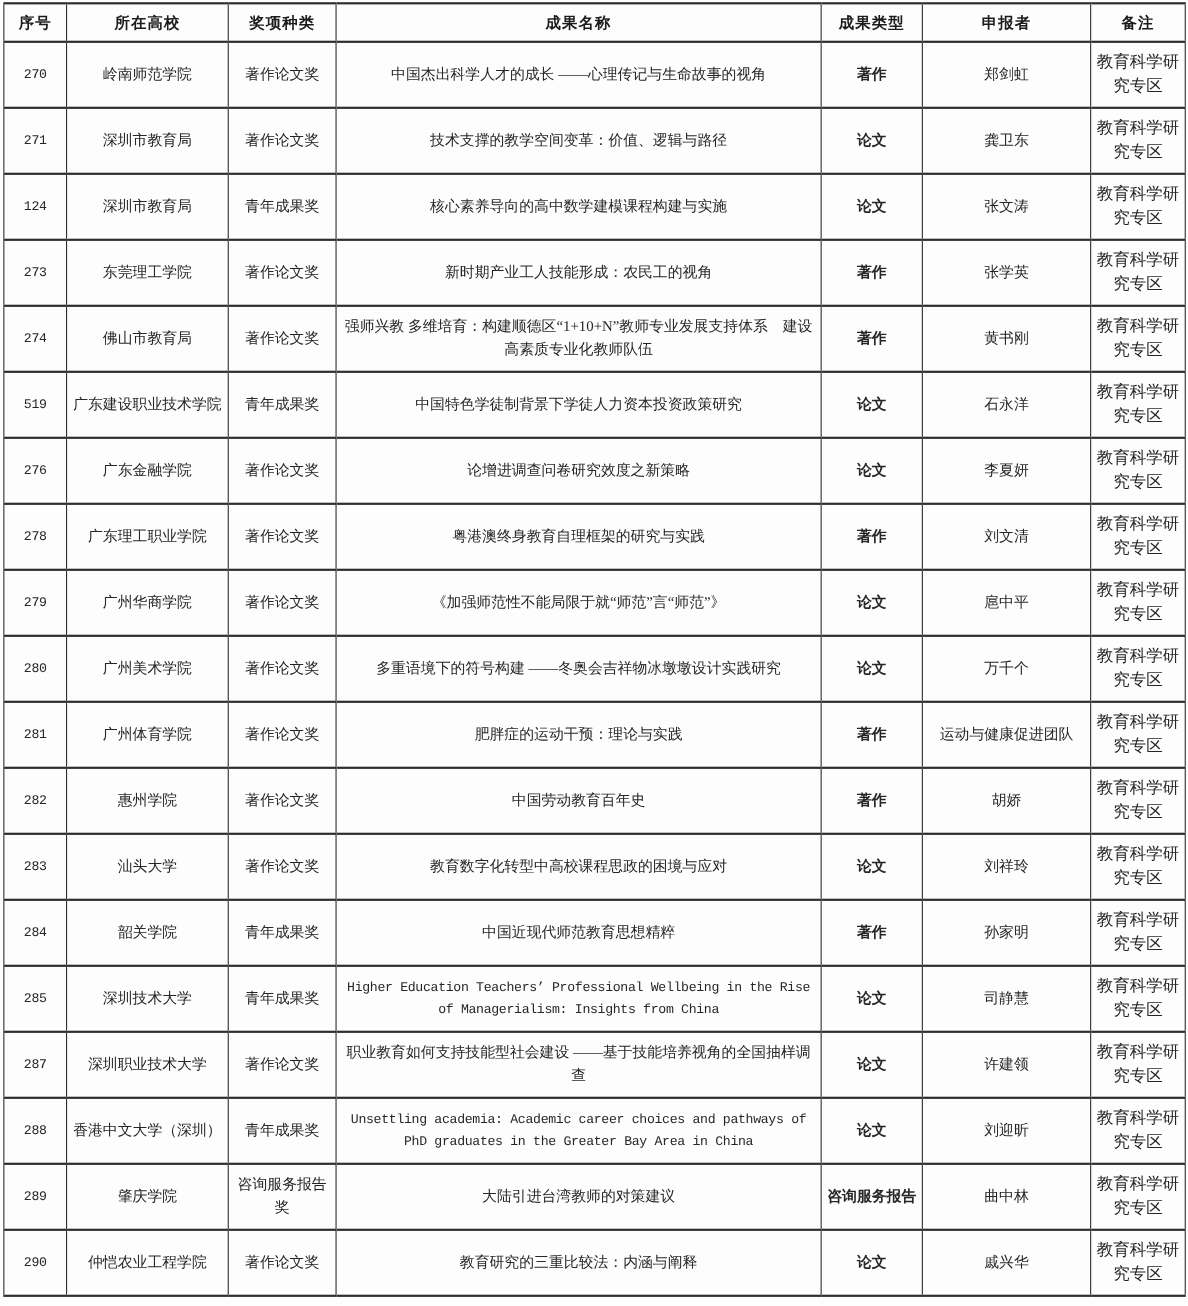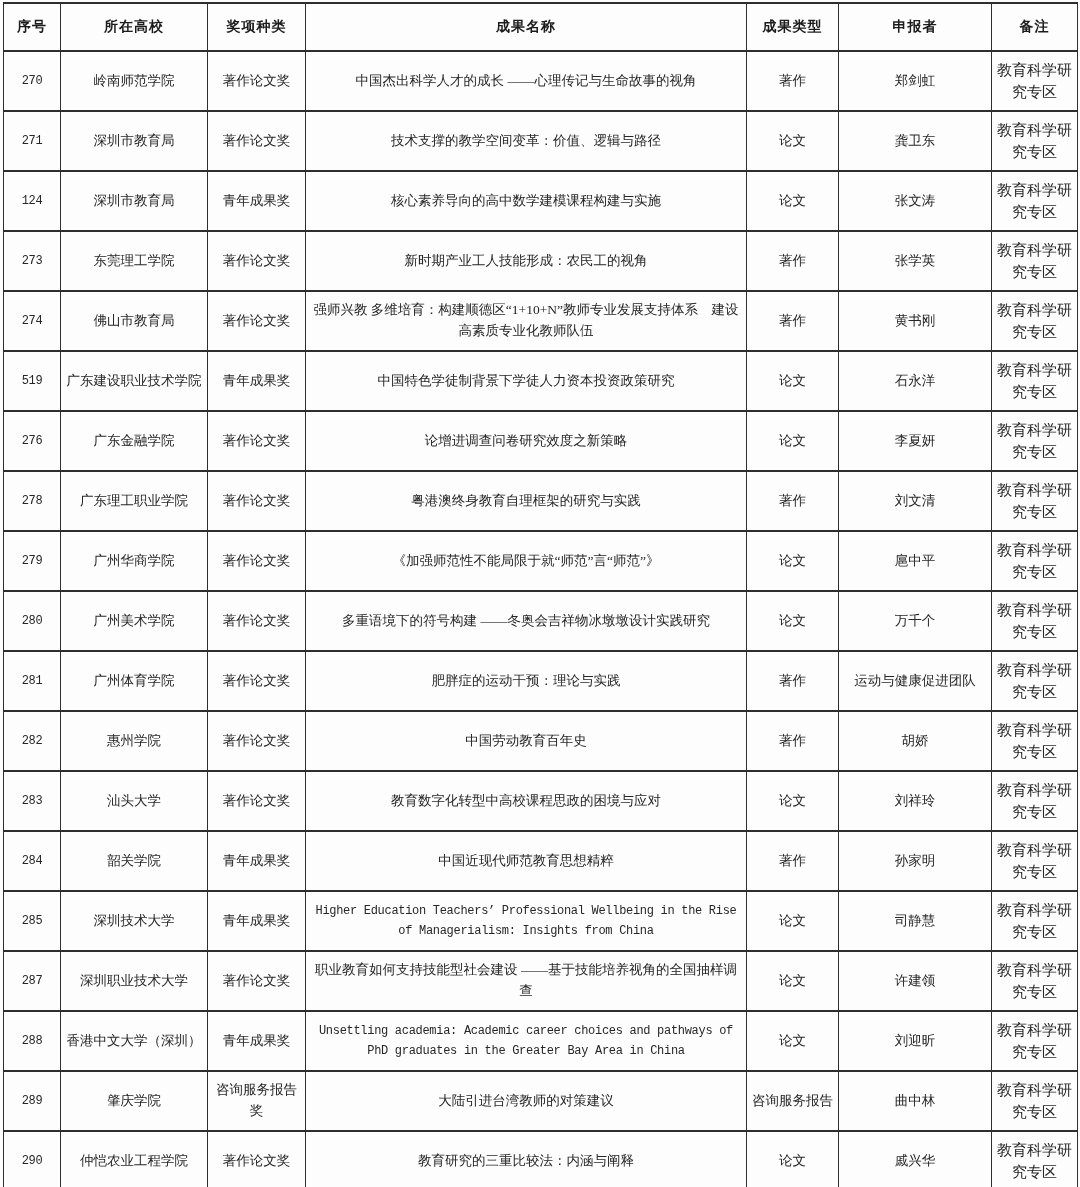--- a/index.html
+++ b/index.html
@@ -27,21 +27,21 @@
     border: 1px solid #2e2e2e;
     border-top-width: 2px;
     border-bottom-width: 2px;
     text-align: center;
     vertical-align: middle;
     padding: 2px 5px;
     box-sizing: border-box;
     overflow: hidden;
     word-break: break-word;
   }
-  thead tr { height: 48px; }
+  thead tr { height: 35px; }
   tbody tr { height: 60px; }
   th {
     font-size: 14px;
     font-weight: bold;
     letter-spacing: 1px;
     color: #1c1c1c;
   }
   td {
     font-size: 13.5px;
     line-height: 1.55;
@@ -51,21 +51,21 @@
   col.c-no     { width: 57px;  }
   col.c-school { width: 147px; }
   col.c-award  { width: 98px;  }
   col.c-title  { width: 441px; }
   col.c-type   { width: 92px;  }
   col.c-appl   { width: 153px; }
   col.c-remark { width: 86px;  }
 
   td[data-name="cell-serial"] { font-size: 13px; letter-spacing: 0.5px; }
   td[data-name="cell-award-type"] { padding: 2px 1px; }
-  td[data-name="cell-result-type"] { padding: 2px 1px; }
+  td[data-name="cell-result-type"] { padding: 2px 1px; font-weight: bold; }
   td[data-name="cell-remark"] {
     font-size: 15px;
     line-height: 1.5;
     padding: 2px 3px;
   }
   td.latin {
     font-family: "Liberation Mono", "DejaVu Sans Mono", monospace;
     font-size: 12px;
     line-height: 1.7;
     letter-spacing: -0.3px;

